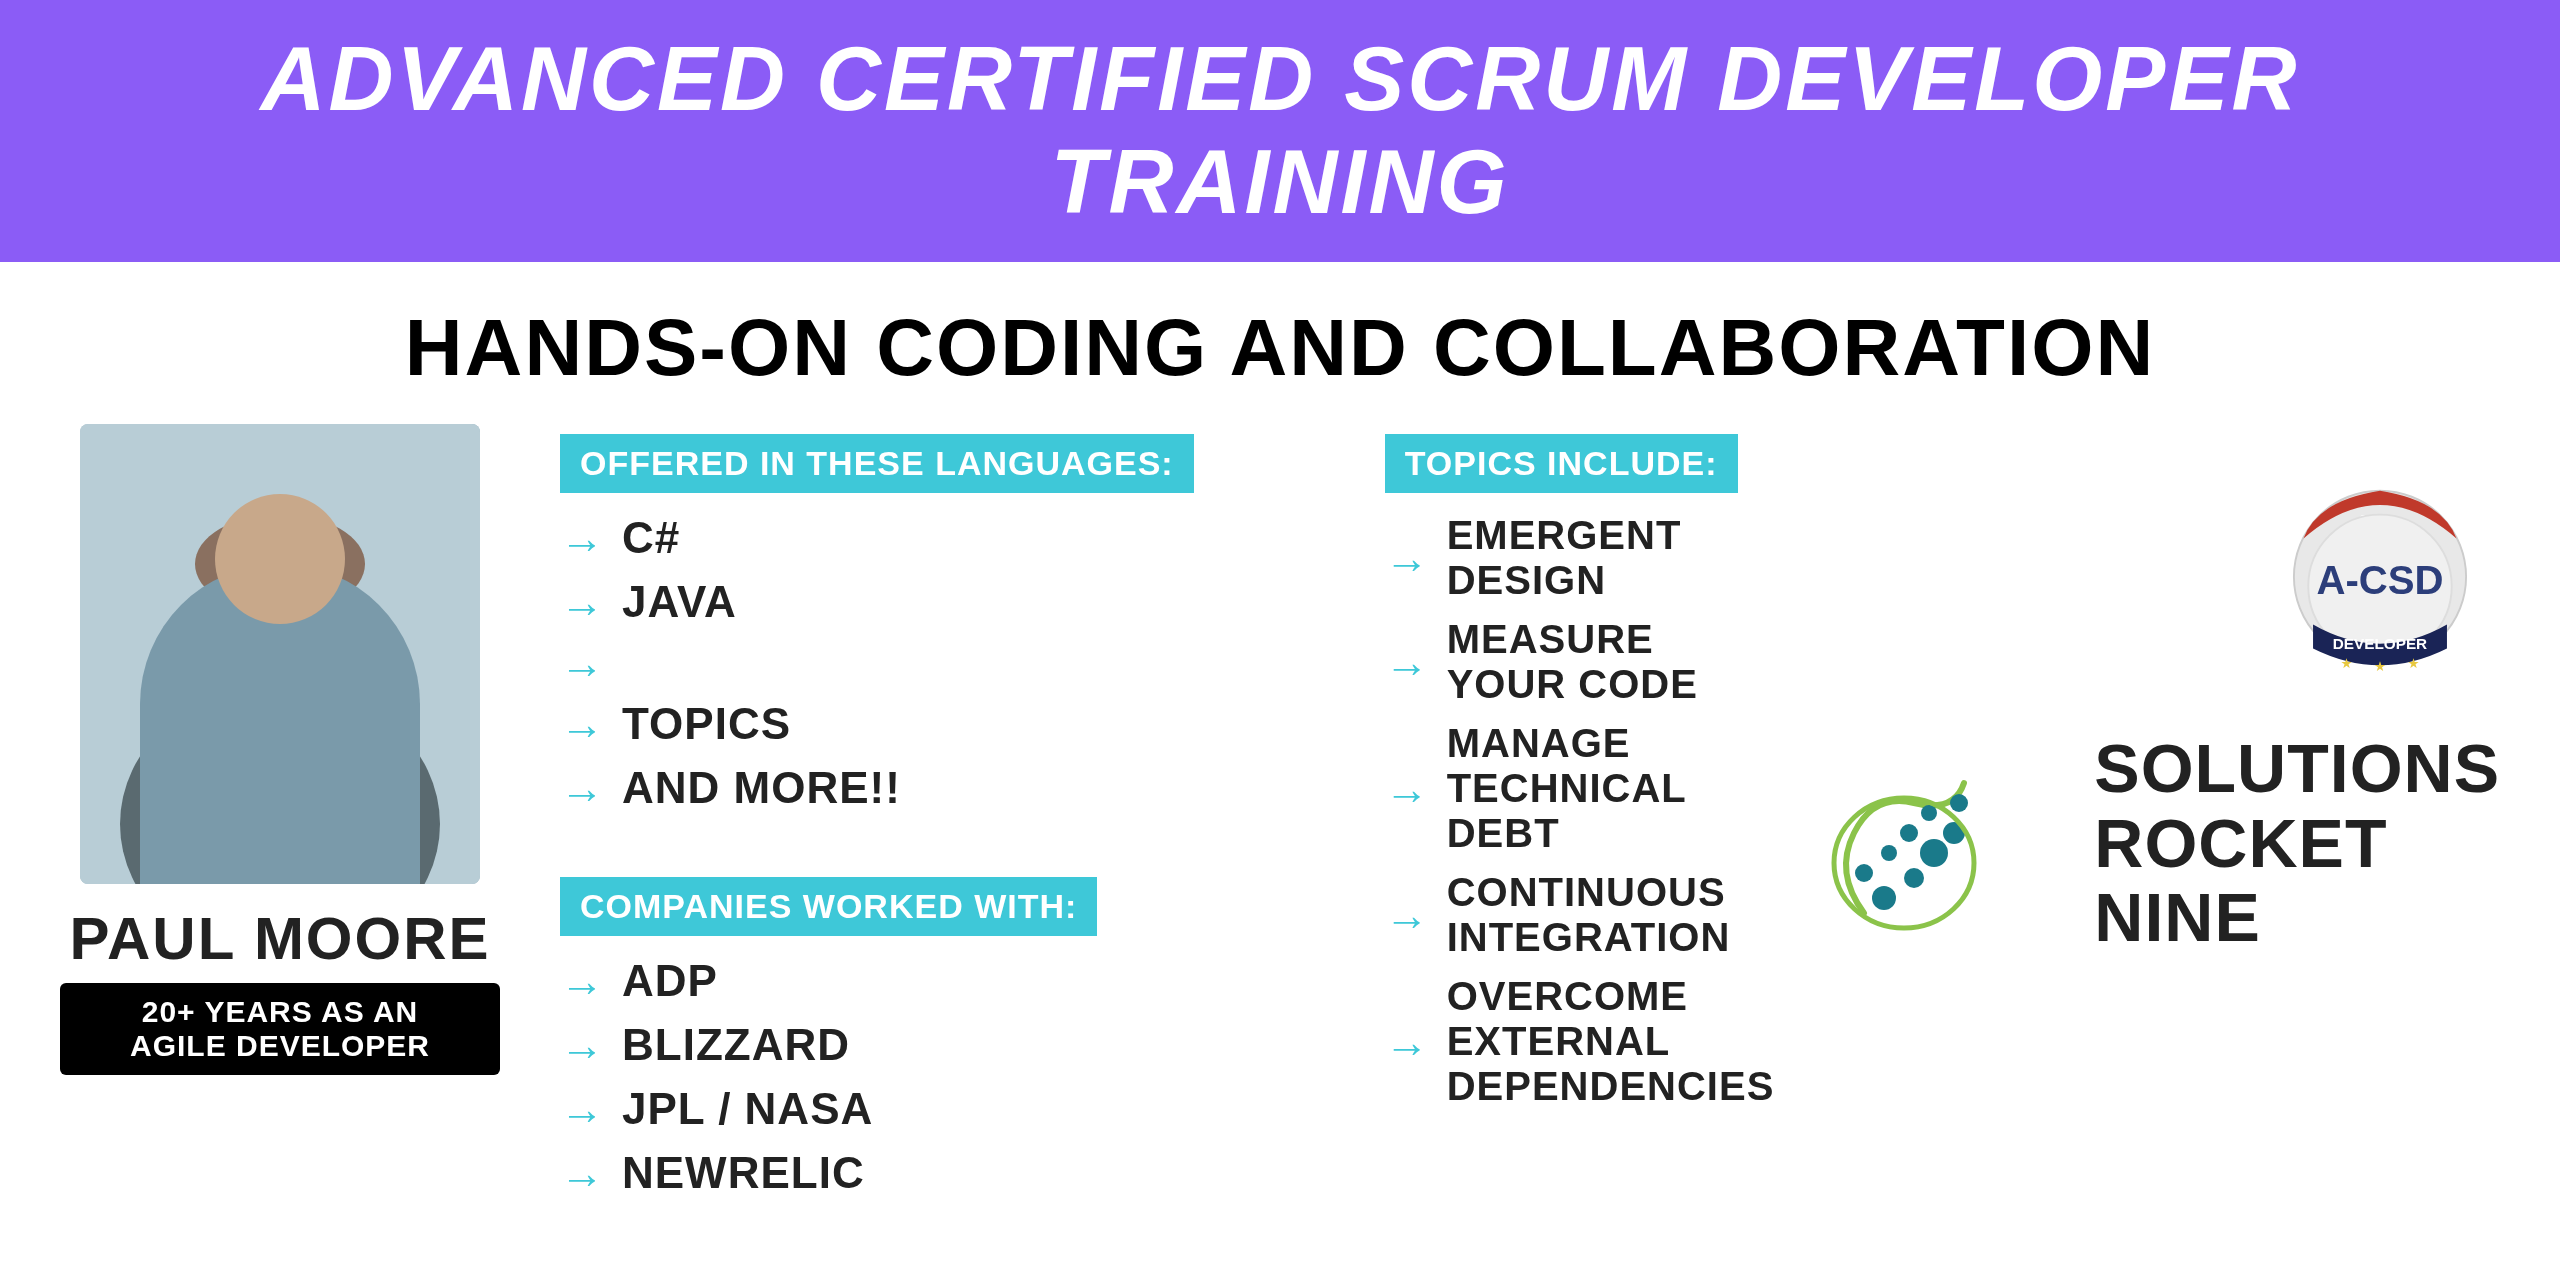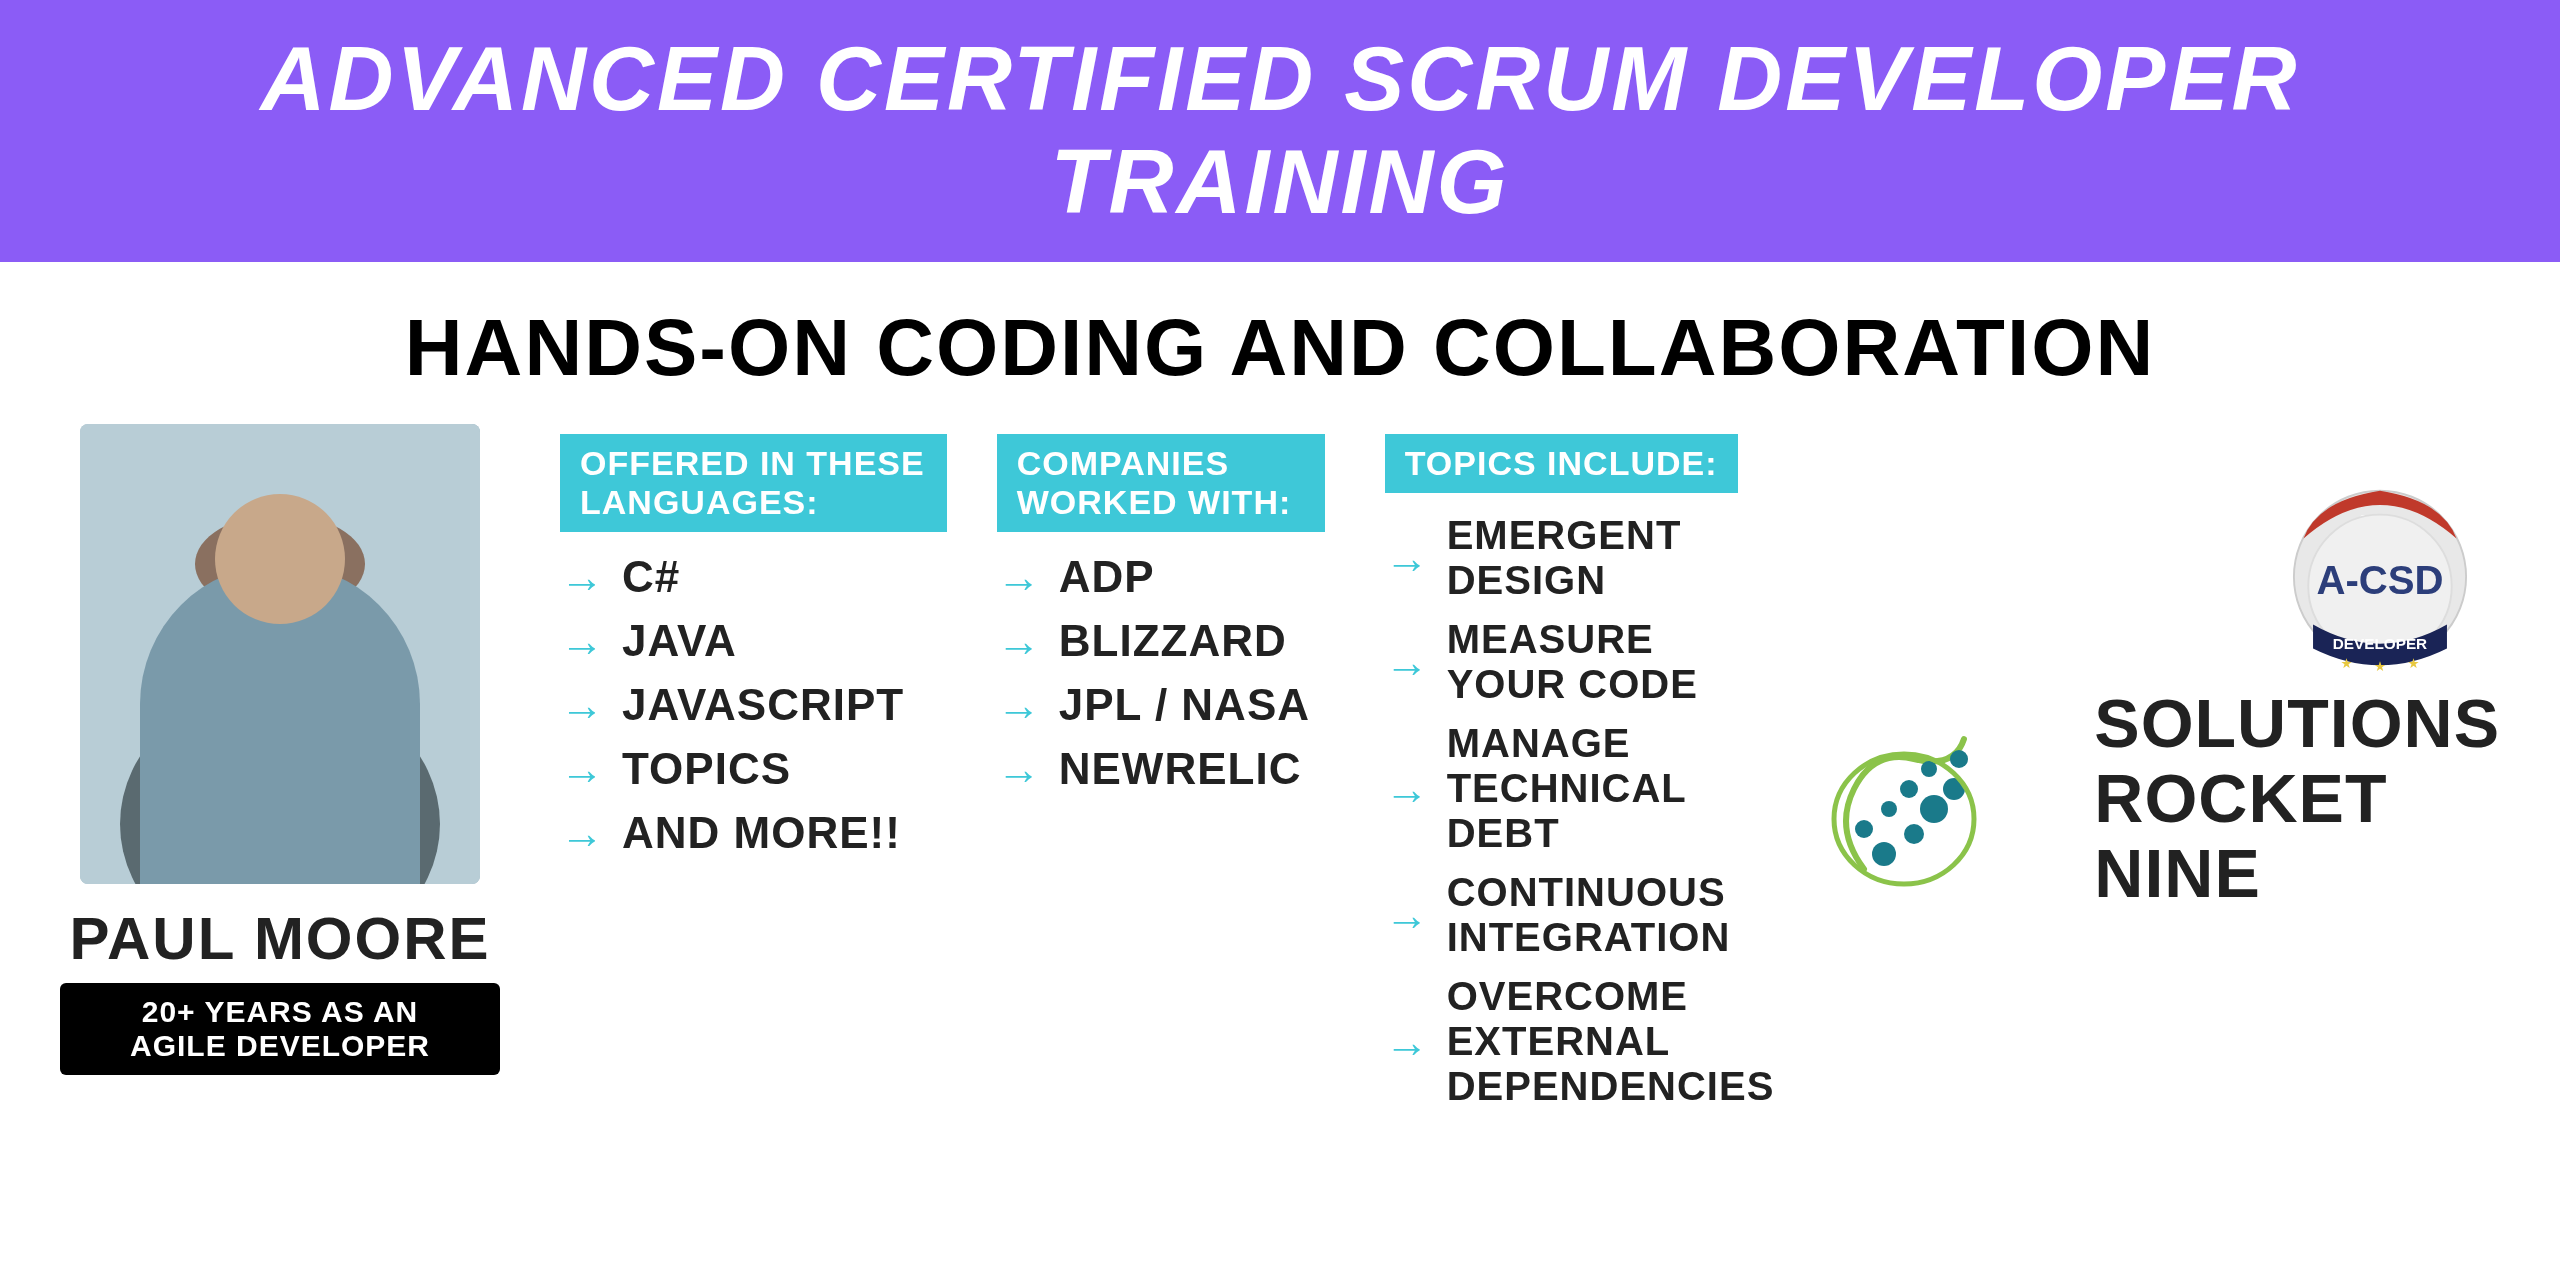--- a/index.html
+++ b/index.html
@@ -109,21 +109,21 @@
       margin-top: 10px;
       text-align: center;
       width: 100%;
       letter-spacing: 1px;
     }
 
     
     .mid-col {
       flex: 1;
       display: flex;
-      flex-direction: row;
+      flex-direction: column;
       gap: 50px;
       padding-top: 10px;
     }
 
     
     .right-col {
       flex: 1.1;
       display: flex;
       flex-direction: row;
       gap: 0;
@@ -290,21 +290,20 @@
           <div class="list-item">
             <span class="arrow">→</span>
             <span class="list-text">C#</span>
           </div>
           <div class="list-item">
             <span class="arrow">→</span>
             <span class="list-text">JAVA</span>
           </div>
           <div class="list-item">
             <span class="arrow">→</span>
-            <span class="list-text">JAVASCRIPT</span>
           </div>
           <div class="list-item">
             <span class="arrow">→</span>
             <span class="list-text">TOPICS</span>
           </div>
           <div class="list-item">
             <span class="arrow">→</span>
             <span class="list-text">AND MORE!!</span>
           </div>
         </div>

